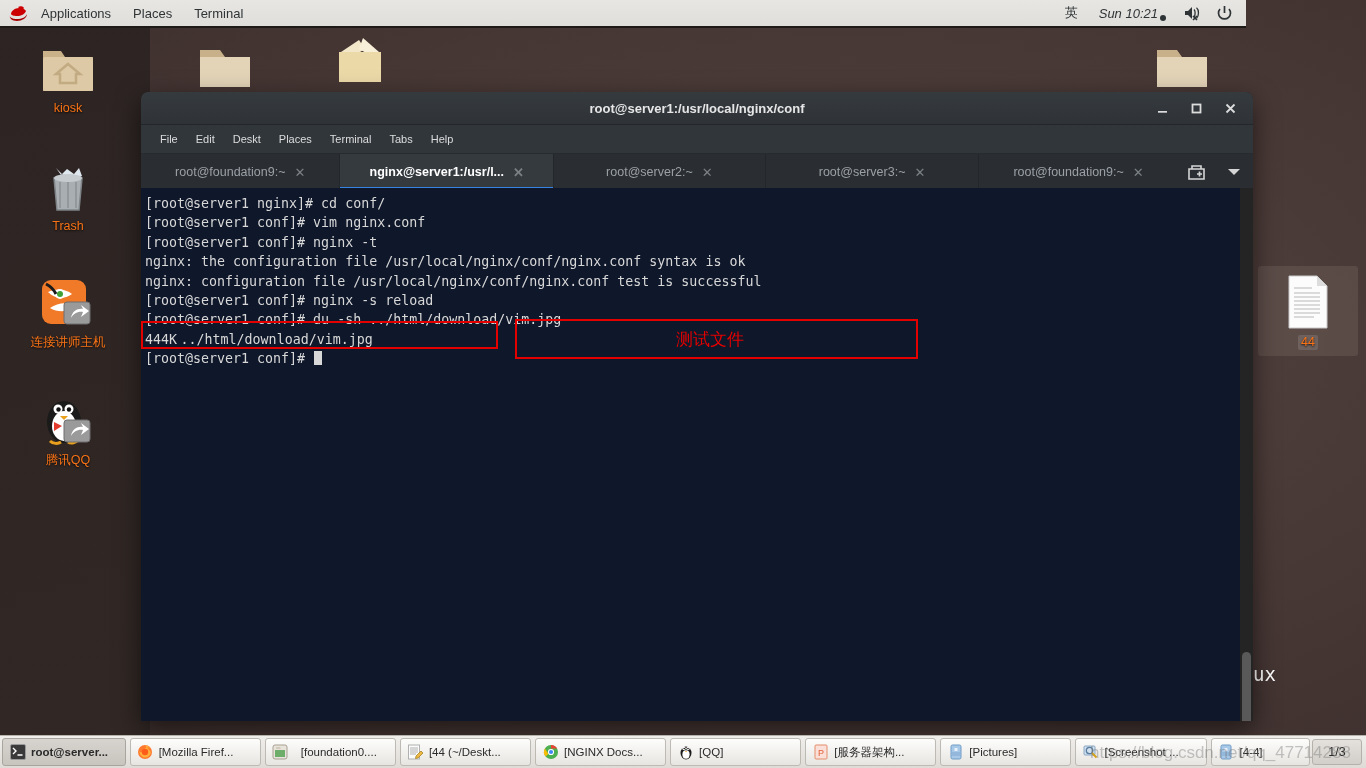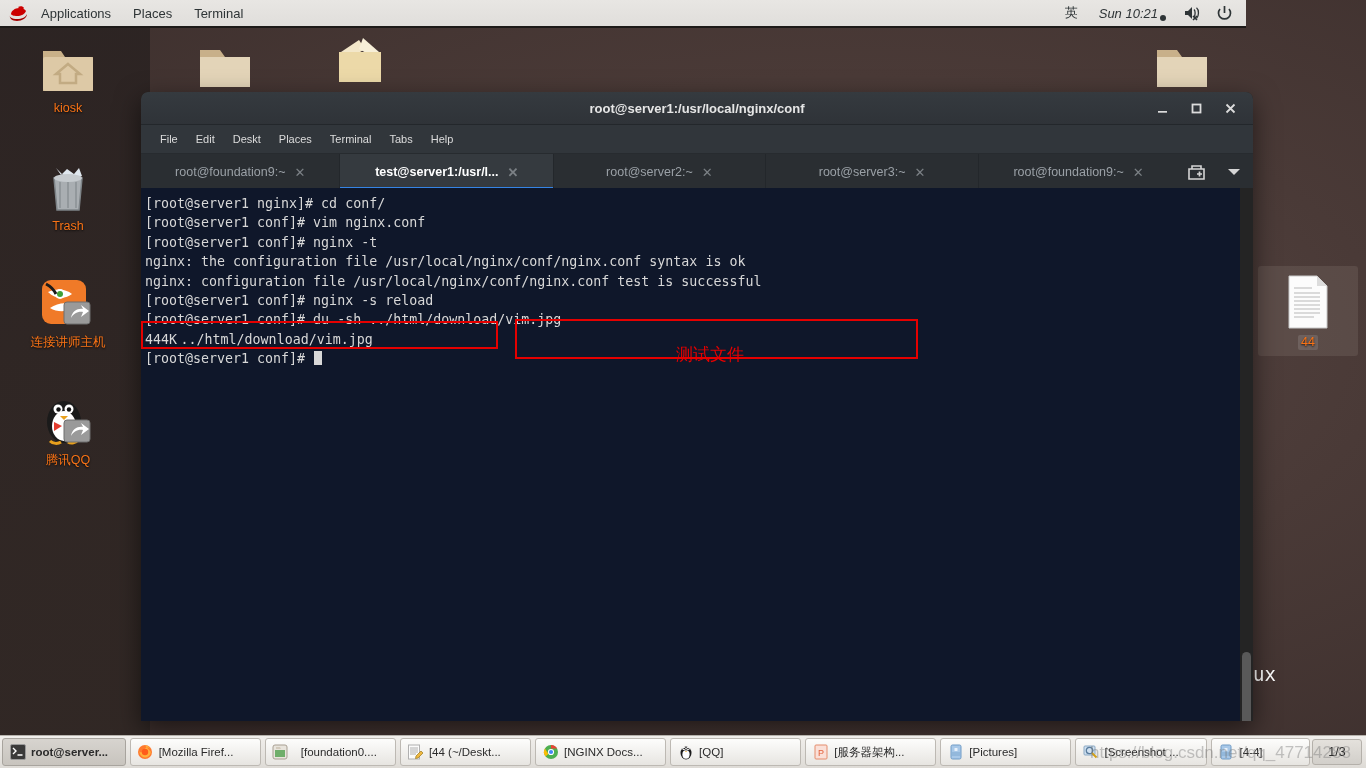--- a/index.html
+++ b/index.html
@@ -339,21 +339,21 @@
     <div class="mitem">Tabs</div>
     <div class="mitem">Help</div>
   </div>
 
   <div id="term-tabbar">
     <div class="ttab" style="width:190px;">
       <span class="tlabel">root@foundation9:~</span>
       <span class="tclose">✕</span>
     </div>
     <div class="ttab active" style="width:205px;">
-      <span class="tlabel">test@server1:/usr/l...</span>
+      <span class="tlabel">nginx@server1:/usr/l...</span>
       <span class="tclose">✕</span>
     </div>
     <div class="ttab" style="width:203px;">
       <span class="tlabel">root@server2:~</span>
       <span class="tclose">✕</span>
     </div>
     <div class="ttab" style="width:205px;">
       <span class="tlabel">root@server3:~</span>
       <span class="tclose">✕</span>
     </div>
@@ -386,21 +386,21 @@
 nginx: configuration file /usr/local/nginx/conf/nginx.conf test is successful
 [root@server1 conf]# nginx -s reload
 [root@server1 conf]# du -sh ../html/download/vim.jpg
 444K	../html/download/vim.jpg
 [root@server1 conf]# </span><span id="term-cursor"></span>
   </div>
 </div>
 
 <div class="annot-box" style="left:141px;top:321px;width:357px;height:28px;"></div>
 <div class="annot-box" style="left:515px;top:319px;width:403px;height:40px;"></div>
-<div class="annot-text" style="left:676px;top:328px;margin-top:15px;">测试文件</div>
+<div class="annot-text" style="left:676px;top:328px;">测试文件</div>
 
 <div id="taskbar">
 
   <div class="tsk active" style="width:118px;">
     <span class="ticon">
       <svg width="16" height="16" viewBox="0 0 16 16">
           <rect x="0.5" y="0.5" width="15" height="15" rx="1.5" fill="#3a3a3a" stroke="#9a9a9a"></rect>
           <path d="M3 4l3 3-3 3M7.5 11h5" stroke="#ffffff" stroke-width="1.4" fill="none"></path>
         </svg>
     </span>

